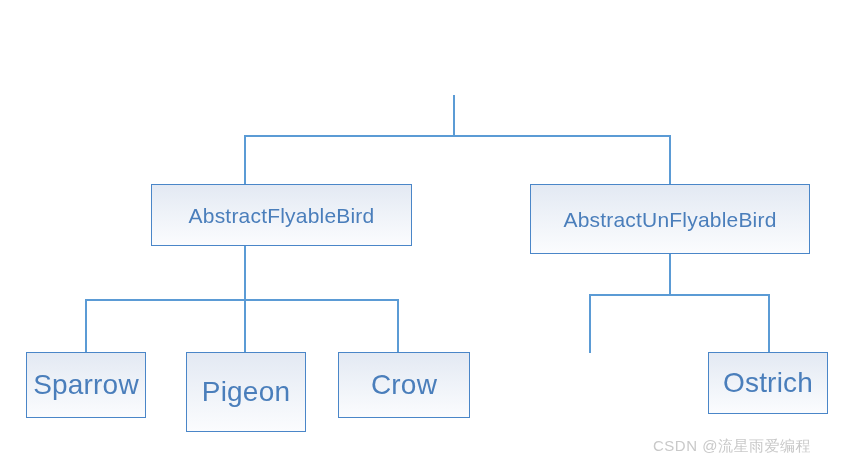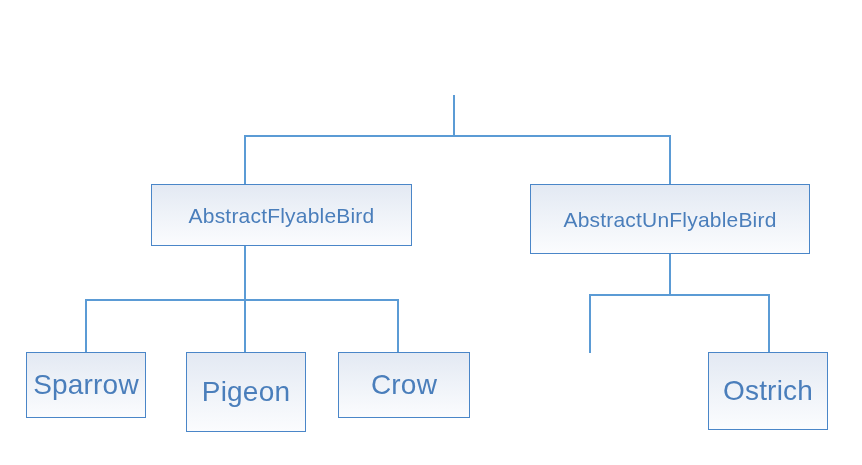--- a/index.html
+++ b/index.html
@@ -91,18 +91,19 @@
 
   <div class="node lvl-3" style="left:186px; top:352px; width:120px; height:80px;justify-content:center;">
     <span class="node-label">Pigeon</span>
   </div>
 
   <div class="node lvl-3" style="left:338px; top:352px; width:132px; height:66px;">
     <span class="node-label">Crow</span>
   </div>
 
 
-  <div class="node lvl-3" style="left:708px; top:352px; width:120px; height:78px;">
+  <div class="node lvl-3" style="left:708px; top:352px; width:120px; height:62px;">
     <span class="node-label">Ostrich</span>
   </div>
 
+  <div class="watermark" style="left:653px; top:437px;">CSDN @流星雨爱编程</div>
 
 </div>
 
 </body></html>

